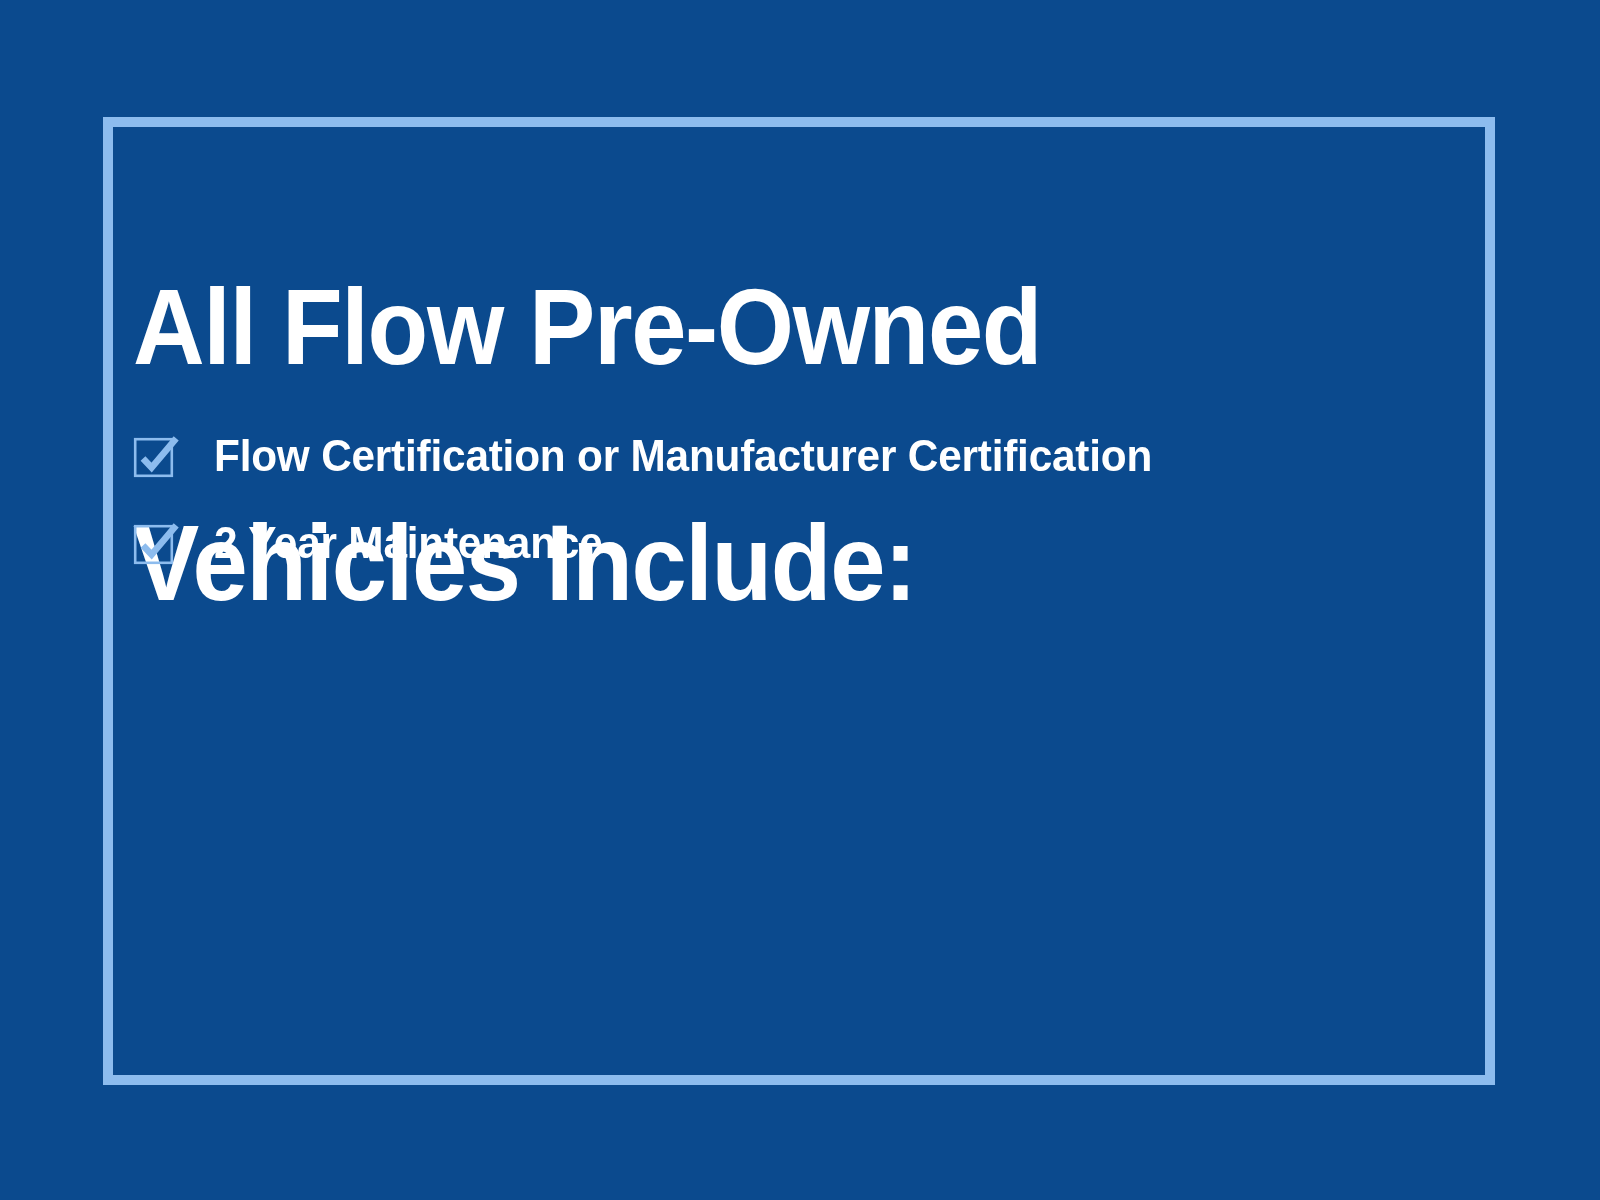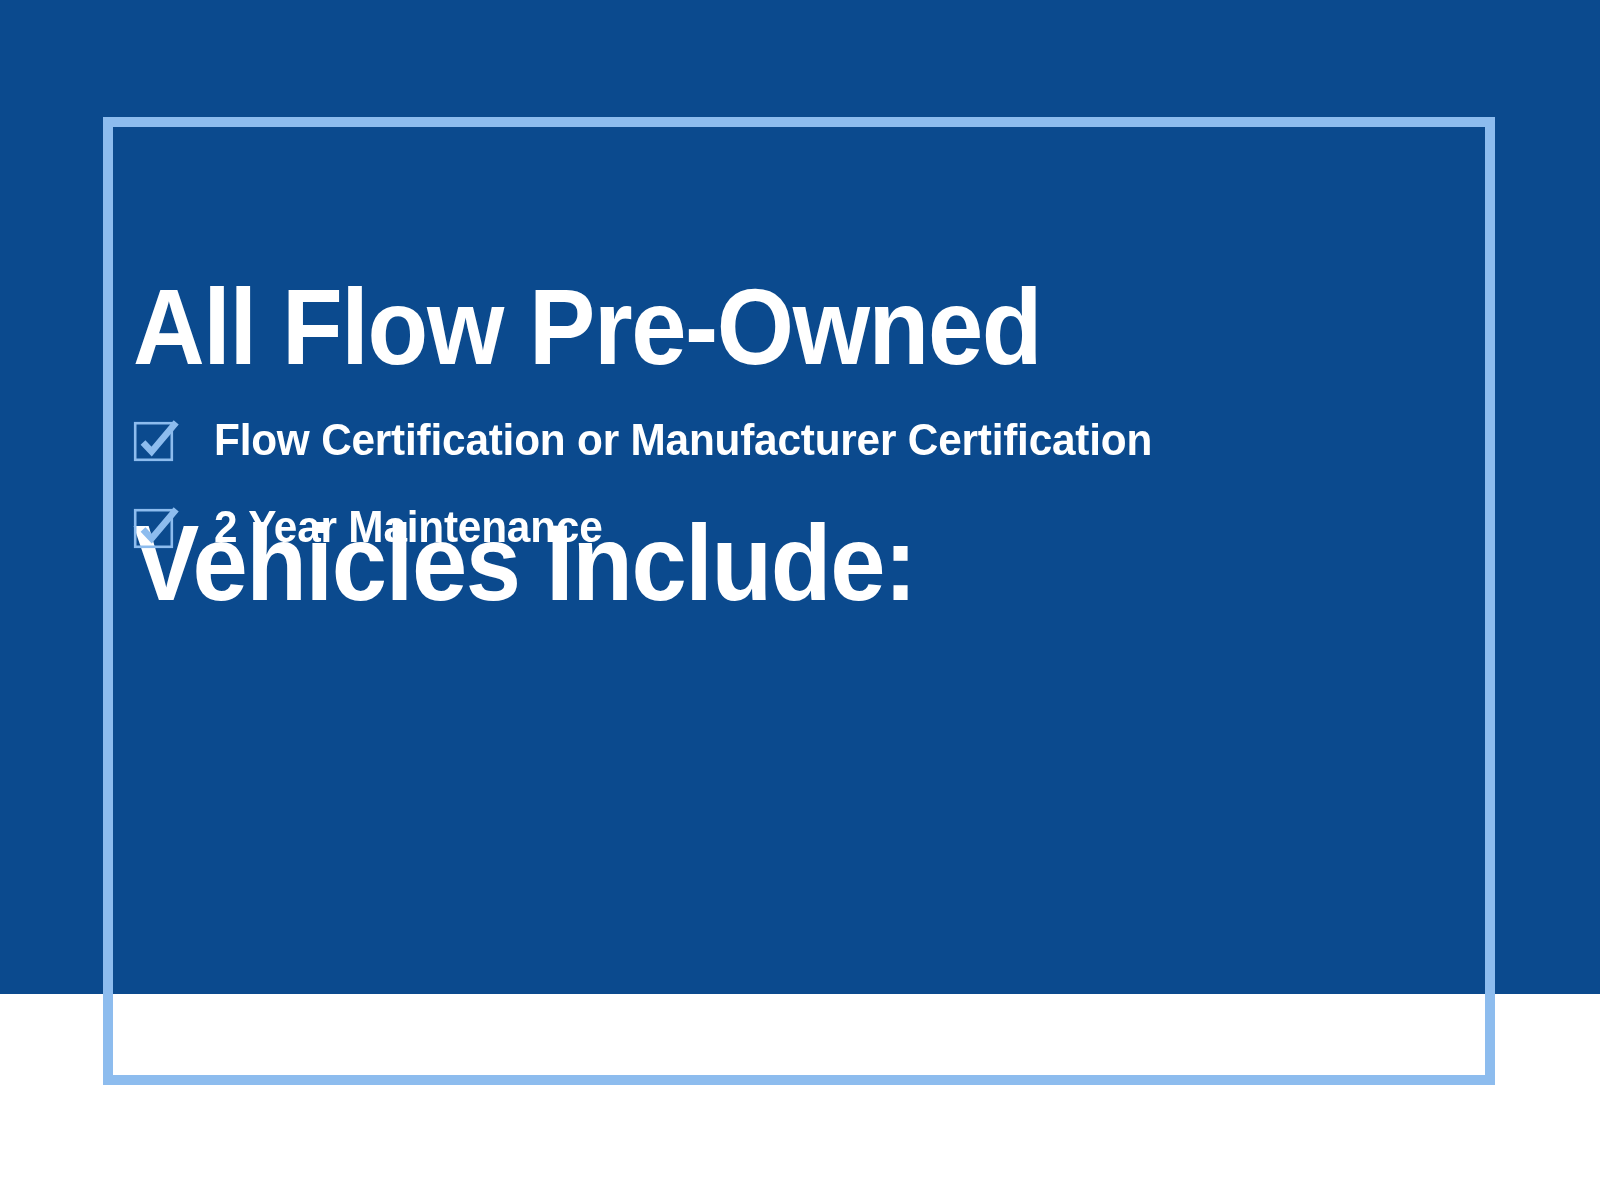--- a/index.html
+++ b/index.html
@@ -10,21 +10,21 @@
   body {
     width: 1600px;
     height: 1200px;
     overflow: hidden;
     font-family: "Liberation Sans", sans-serif;
   }
 
   .canvas {
     position: relative;
     width: 1600px;
-    height: 994px;
+    height: 1200px;
     background: #0B4A8E;
     box-sizing: border-box;
   }
 
   
   .frame {
     position: absolute;
     left: 103px;
     top: 117px;
     width: 1392px;
@@ -50,21 +50,21 @@
     white-space: pre-line;
   }
   .headline-line {
     display: block;
   }
 
   
   .checklist {
     position: absolute;
     left: 133px;
-    top: 396px;
+    top: 412px;
     width: 1230px;
     list-style: none;
     margin: 0;
     padding: 0;
   }
   .check-item {
     display: flex;
     align-items: center;
     height: 87.5px;
   }

